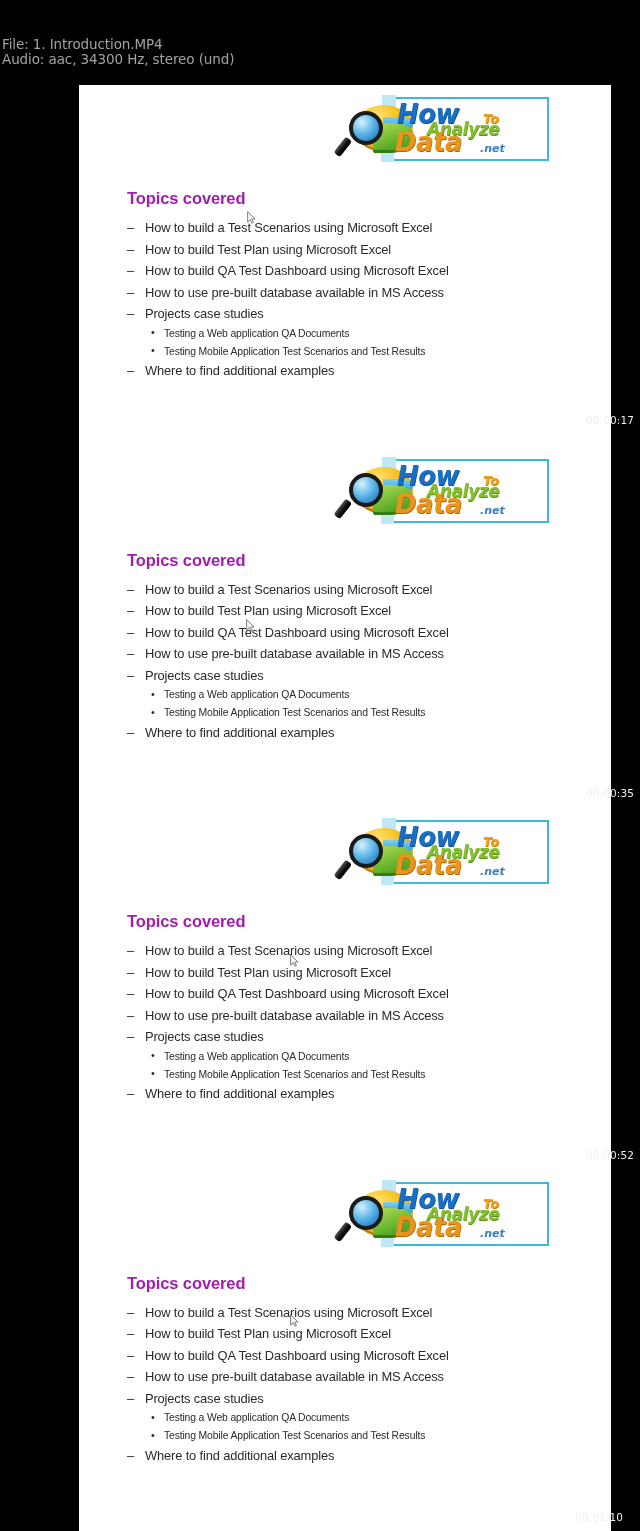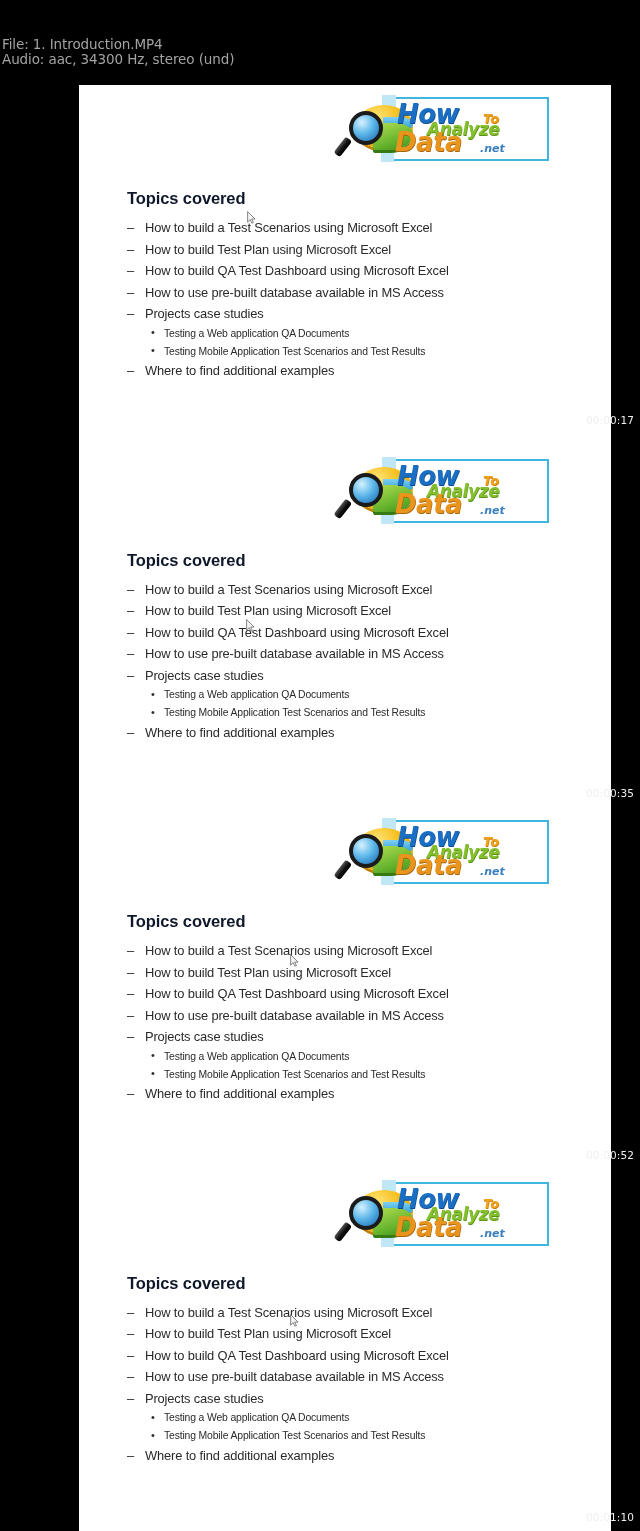--- a/index.html
+++ b/index.html
@@ -186,21 +186,21 @@
     position: absolute;
     left: 48px;
     top: 104px;
     width: 410px;
   }
   .slide-title {
     font-family: "Liberation Sans", sans-serif;
     font-weight: bold;
     font-size: 16.5px;
     line-height: 19px;
-    color: #0f172a;
+    color: #a21caf;
     letter-spacing: -0.1px;
     margin-bottom: 9px;
   }
   .bullets { list-style: none; }
   .b1 {
     font-family: "Liberation Sans", sans-serif;
     font-size: 12.9px;
     line-height: 21.6px;
     color: #2a2a2a;
     letter-spacing: -0.15px;
@@ -415,13 +415,13 @@
         <svg viewBox="0 0 9 13" width="9" height="13">
       <path d="M0.6,0.6 L0.6,11.2 L3.2,8.7 L4.9,12.2 L6.4,11.5 L4.7,8.1 L8.1,8.1 Z" fill="#f4f4f4" stroke="#555" stroke-width="0.7" stroke-linejoin="round"></path>
     </svg>
       </div>
       </div>
   </div>
 
 <div class="timestamp" style="top:414px;">00:00:17</div>
 <div class="timestamp" style="top:787px;">00:00:35</div>
 <div class="timestamp" style="top:1149px;">00:00:52</div>
-<div class="timestamp" style="top:1511px;">00:01:10</div>
+<div class="timestamp" style="top:1511px;text-align:center;">00:01:10</div>
 
 </body></html>

